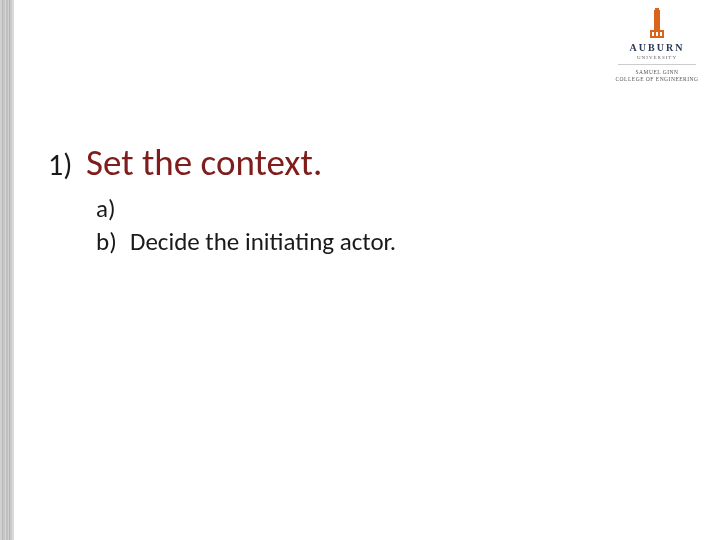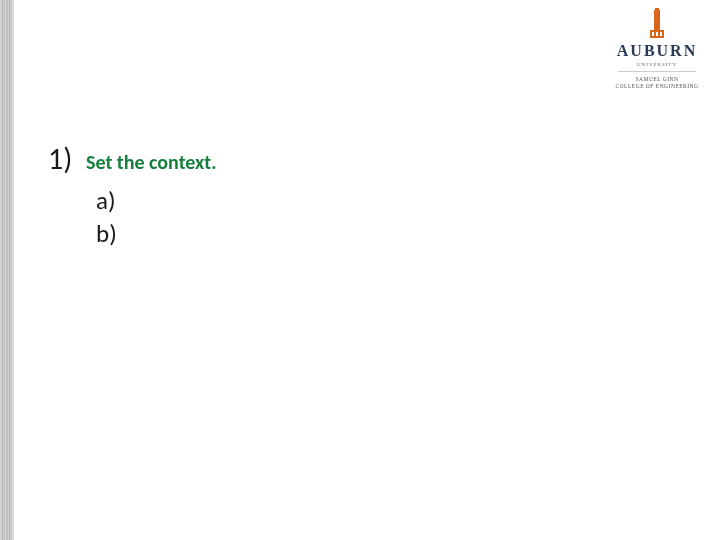--- a/index.html
+++ b/index.html
@@ -39,21 +39,21 @@
   .logo-mark {
     display: flex;
     justify-content: center;
     margin-bottom: 2px;
   }
   .logo-mark svg {
     display: block;
   }
   .logo-word {
     font-family: Georgia, "Times New Roman", serif;
-    font-size: 16px;
+    font-size: 10px;
     letter-spacing: 2px;
     color: #2a3a55;
     font-weight: 600;
     margin-top: 2px;
   }
   .logo-sub {
     font-family: Georgia, "Times New Roman", serif;
     font-size: 5px;
     letter-spacing: 1px;
     color: #666;
@@ -81,23 +81,22 @@
     display: flex;
     align-items: baseline;
     margin-bottom: 8px;
   }
   .item-main .num {
     font-size: 30px;
     color: #1a1a1a;
     min-width: 38px;
   }
   .item-main .txt {
-    font-size: 20px;
-    color: #15803d;
-    font-weight: bold;
+    font-size: 37px;
+    color: #7f1d1d;
   }
   .sub-list {
     margin-left: 48px;
   }
   .item-sub {
     display: flex;
     align-items: baseline;
     margin-bottom: 2px;
   }
   .item-sub .num {
@@ -137,15 +136,16 @@
   <div class="item-main">
     <span class="num">1)</span>
     <span class="txt">Set the context.</span>
   </div>
   <div class="sub-list">
     <div class="item-sub">
       <span class="num">a)</span>
     </div>
     <div class="item-sub">
       <span class="num">b)</span>
+      <span class="txt">Decide the initiating actor.</span>
     </div>
   </div>
 </div>
 
 </body></html>

